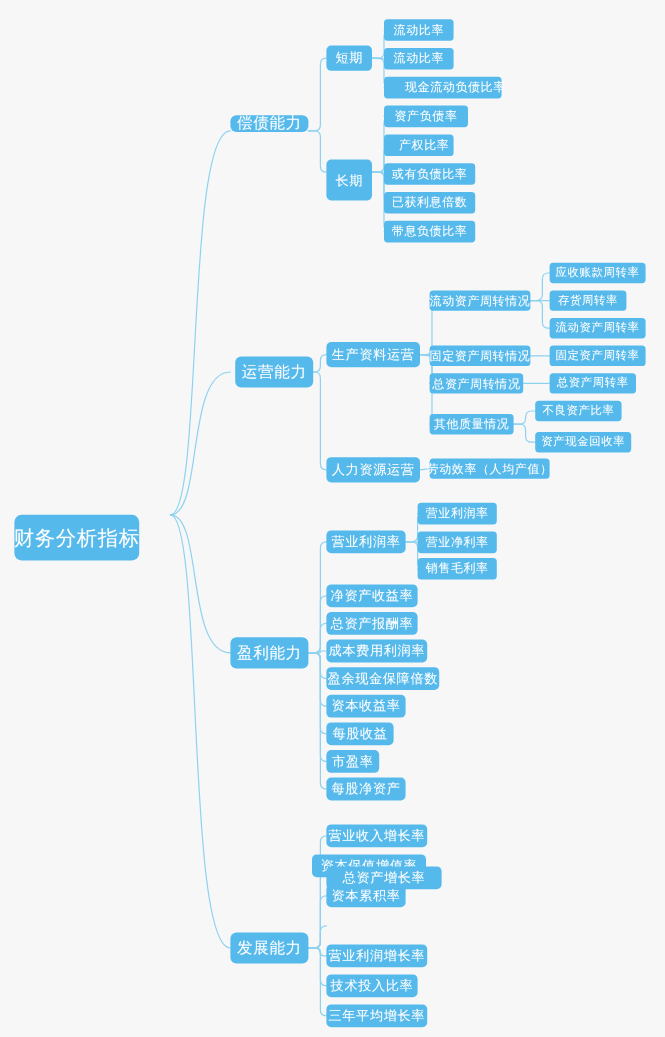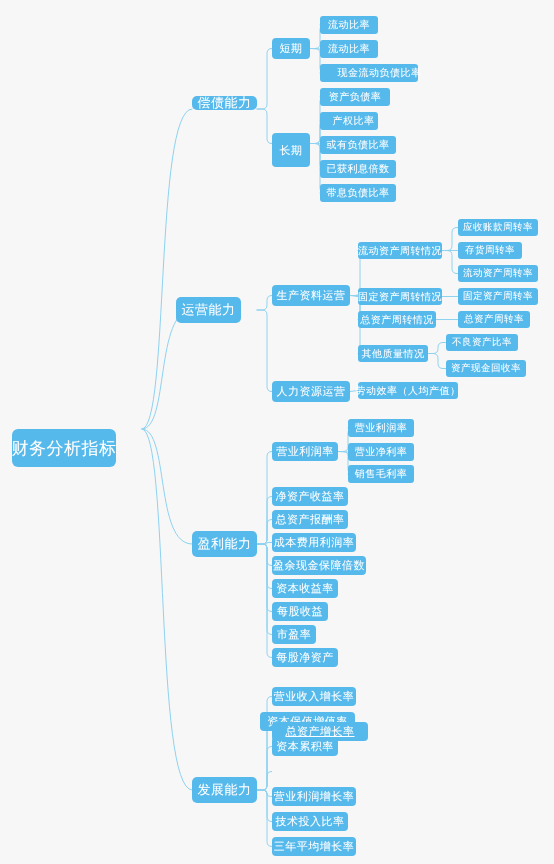--- a/index.html
+++ b/index.html
@@ -124,21 +124,21 @@
       <div class="node lvl2" style="left: 272px; top: 38px; width: 38px; height: 21px;">短期</div>
       <div class="node lvl3" style="left: 320px; top: 16px; width: 58px; height: 18px;">流动比率</div>
       <div class="node lvl3" style="left: 320px; top: 40px; width: 58px; height: 18px;">流动比率</div>
       <div class="node lvl3" style="left: 320px; top: 64px; width: 98px; height: 18px; padding-left: 28px;">现金流动负债比率</div>
       <div class="node lvl2" style="left: 272px; top: 133px; width: 38px; height: 34px;">长期</div>
       <div class="node lvl3" style="left: 320px; top: 88px; width: 70px; height: 18px;">资产负债率</div>
       <div class="node lvl3" style="left: 320px; top: 112px; width: 58px; height: 18px; padding-left: 16px;">产权比率</div>
       <div class="node lvl3" style="left: 320px; top: 136px; width: 76px; height: 18px;">或有负债比率</div>
       <div class="node lvl3" style="left: 320px; top: 160px; width: 76px; height: 18px;">已获利息倍数</div>
       <div class="node lvl3" style="left: 320px; top: 184px; width: 76px; height: 18px;">带息负债比率</div>
-      <div class="node lvl1" style="left: 176px; top: 297px; width: 65px; height: 26px;">运营能力</div>
+      <div class="node lvl1" style="left: 196px; top: 297px; width: 65px; height: 26px;">运营能力</div>
       <div class="node lvl2" style="left: 272px; top: 285px; width: 78px; height: 21px;">生产资料运营</div>
       <div class="node lvl3" style="left: 358px; top: 242px; width: 84px; height: 17px;">流动资产周转情况</div>
       <div class="node lvl4" style="left: 458px; top: 219px; width: 80px; height: 17px;">应收账款周转率</div>
       <div class="node lvl4" style="left: 458px; top: 242px; width: 64px; height: 17px;">存货周转率</div>
       <div class="node lvl4" style="left: 458px; top: 265px; width: 80px; height: 17px;">流动资产周转率</div>
       <div class="node lvl3" style="left: 358px; top: 288px; width: 84px; height: 17px;">固定资产周转情况</div>
       <div class="node lvl4" style="left: 458px; top: 288px; width: 80px; height: 17px;">固定资产周转率</div>
       <div class="node lvl3" style="left: 358px; top: 311px; width: 78px; height: 17px;">总资产周转情况</div>
       <div class="node lvl4" style="left: 458px; top: 311px; width: 72px; height: 17px;">总资产周转率</div>
       <div class="node lvl3" style="left: 358px; top: 345px; width: 70px; height: 17px;">其他质量情况</div>
@@ -156,18 +156,18 @@
       <div class="node lvl2" style="left: 272px; top: 533px; width: 84px; height: 19px;">成本费用利润率</div>
       <div class="node lvl2" style="left: 272px; top: 556px; width: 94px; height: 19px;">盈余现金保障倍数</div>
       <div class="node lvl2" style="left: 272px; top: 579px; width: 66px; height: 19px;">资本收益率</div>
       <div class="node lvl2" style="left: 272px; top: 602px; width: 56px; height: 19px;">每股收益</div>
       <div class="node lvl2" style="left: 272px; top: 625px; width: 44px; height: 19px;">市盈率</div>
       <div class="node lvl2" style="left: 272px; top: 648px; width: 66px; height: 19px;">每股净资产</div>
       <div class="node lvl1" style="left: 192px; top: 777px; width: 65px; height: 26px;">发展能力</div>
       <div class="node lvl2" style="left: 272px; top: 687px; width: 84px; height: 19px;">营业收入增长率</div>
       <div class="node lvl2" style="left: 260px; top: 712px; width: 95px; height: 19px;">资本保值增值率</div>
       <div class="node lvl2" style="left: 272px; top: 737px; width: 66px; height: 19px;">资本累积率</div>
-      <div class="node lvl2" style="left: 272px; top: 722px; width: 96px; height: 19px; text-decoration: underline;">总资产增长率</div>
+      <div class="node lvl2" style="left: 272px; top: 722px; width: 96px; height: 19px;">总资产增长率</div>
       <div class="node lvl2" style="left: 272px; top: 787px; width: 84px; height: 19px;">营业利润增长率</div>
       <div class="node lvl2" style="left: 272px; top: 812px; width: 76px; height: 19px;">技术投入比率</div>
       <div class="node lvl2" style="left: 272px; top: 837px; width: 84px; height: 19px;">三年平均增长率</div>
     </div>
 </div>
 
 </body></html>

